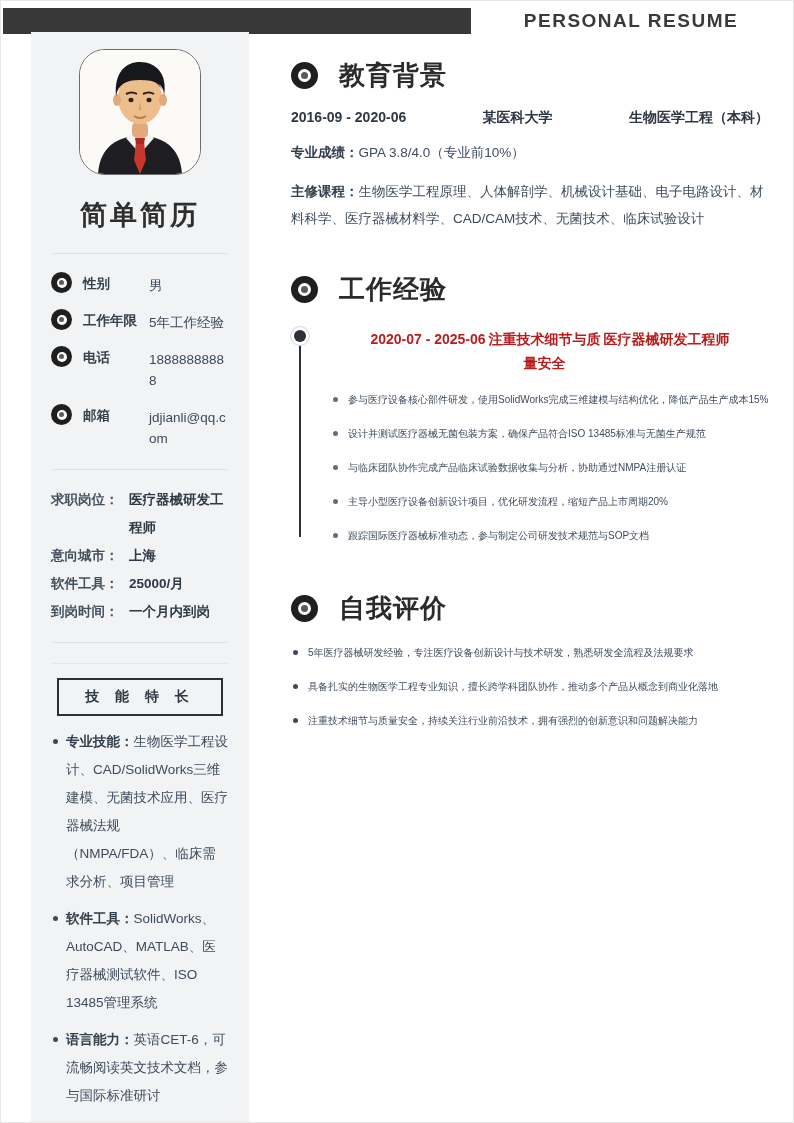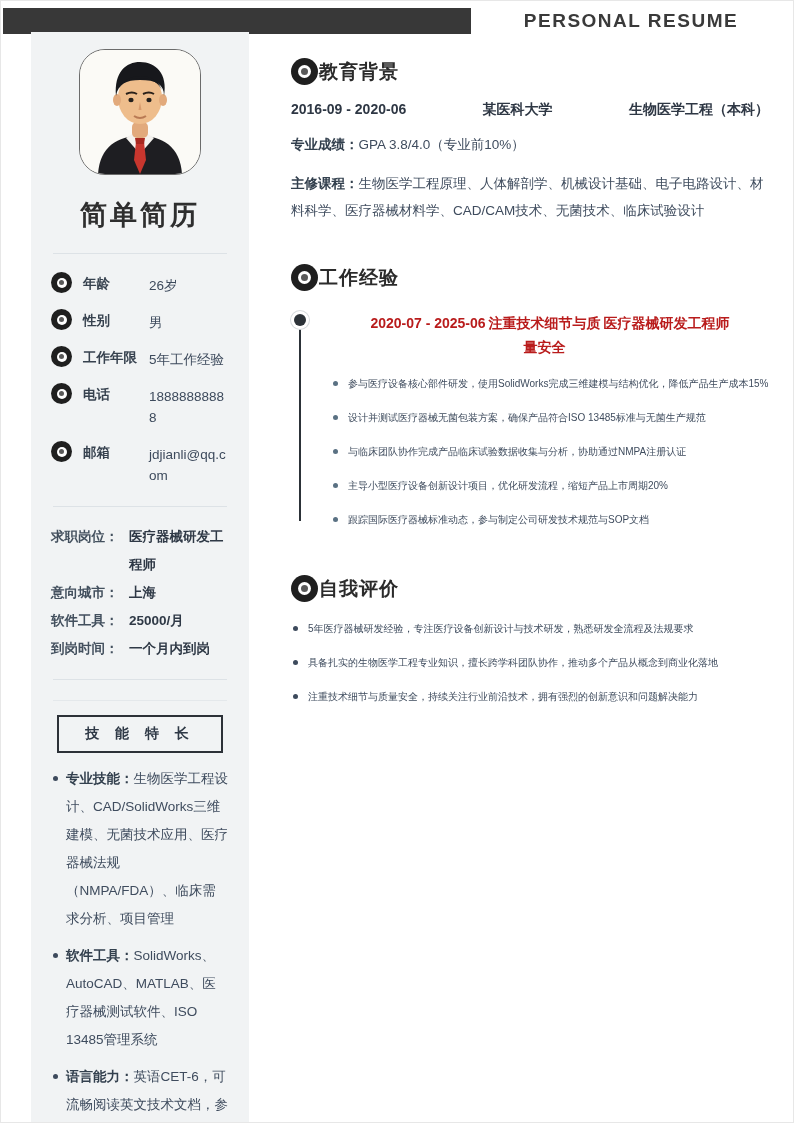--- a/index.html
+++ b/index.html
@@ -67,21 +67,21 @@
   .bar-group { margin-top:11px; }
   .bar-head { display:flex; justify-content:space-between; align-items:center; }
   .bar-label { font-size:13.5px; font-weight:bold; color:#2f3946; }
   .bar-pct { font-size:12.5px; color:#98a1aa; }
   .bar-track { margin-top:7px; height:8px; border-radius:4px; background:#e3e9ee; overflow:hidden; }
   .bar-fill { height:100%; border-radius:4px; background:linear-gradient(90deg,#c3d8e8 0%,#8db0c6 35%,#4e5d6b 75%,#23282e 100%); }
 
   
   .main { position:absolute; left:290px; top:31px; width:478px; padding-top:26px; }
   .section-header { display:flex; align-items:center; }
-  .section-title { font-size:19px; font-weight:bold; color:#2b2b2b; margin-left:1px; letter-spacing:1px; }
+  .section-title { font-size:26px; font-weight:bold; color:#2b2b2b; margin-left:21px; letter-spacing:1px; }
 
   .edu-row { display:flex; justify-content:space-between; margin-top:16px; font-size:14px; font-weight:bold; color:#2e3744; }
   .edu-line { margin-top:12px; font-size:13.5px; line-height:27px; color:#3f4c5e; }
   .edu-line b { color:#33404e; }
 
   .section-gap { height:40px; }
 
   .timeline-entry { position:relative; padding-left:40px; margin-top:20px; }
   .timeline-entry::before {
     content:""; position:absolute; left:8px; top:16px; bottom:12px; width:2px; background:#2c3238;
@@ -147,29 +147,20 @@
 
         <path d="M60 52 l-1.5 8 l3 0 Z" fill="#d89c6e"></path>
         <path d="M54 66 q6 4 12 0" stroke="#b97a54" stroke-width="2" fill="none"></path>
       </svg>
     </div>
 
     <div class="side-name">简单简历</div>
     <div class="divider"></div>
 
     <div class="info-list">
-      <div class="info-row">
-        <span class="donut sm">
-            <span class="mid">
-              <span class="core"></span>
-            </span>
-          </span>
-        <span class="info-label">年龄</span>
-        <span class="info-value">26岁</span>
-      </div>
       <div class="info-row">
         <span class="donut sm">
             <span class="mid">
               <span class="core"></span>
             </span>
           </span>
         <span class="info-label">性别</span>
         <span class="info-value">男</span>
       </div>
       <div class="info-row">

